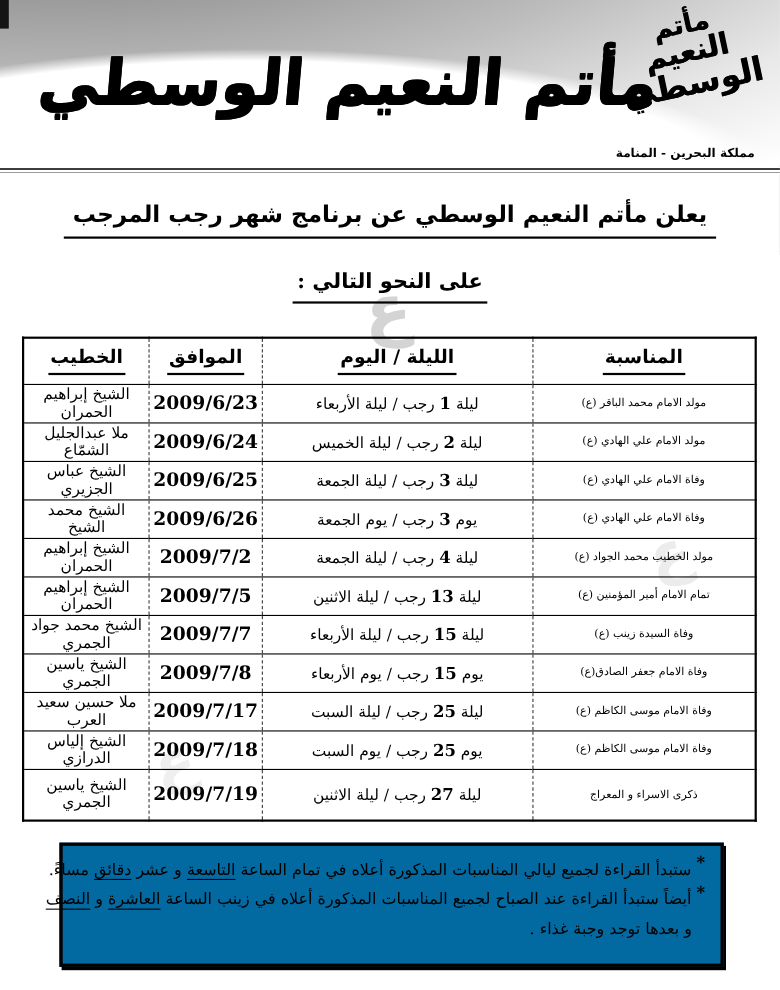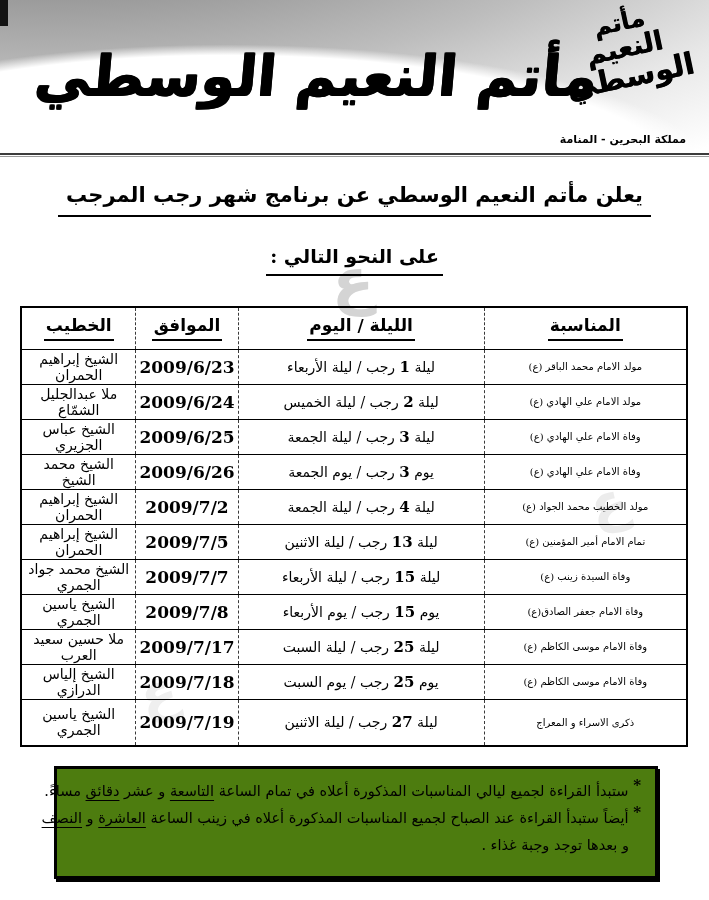--- a/index.html
+++ b/index.html
@@ -60,21 +60,21 @@
   .sched td { height:35px; }
   .sched tr.last td { height:47px; }
   td.c-occ { font-size:10px; }
   td.c-night { font-size:14px; }
   td.c-night b { font-size:15px; font-family:"DejaVu Serif",serif; }
   td.c-date { font-size:17px; font-weight:bold; direction:ltr; letter-spacing:0; }
   td.c-speaker { font-size:14px; }
   
   .notes { position:absolute; top:766px; left:54px; width:604px; height:113px;
     border:3px solid #000; box-shadow:2px 3px 0 0 #000;
-    direction:rtl; padding:9px 14px 0 10px; font-size:14.5px; line-height:1.85; z-index:2; background:#4d7c0f; }
+    direction:rtl; padding:9px 14px 0 10px; font-size:14.5px; line-height:1.85; z-index:2; background:#0369a1; }
   .notes .star { font-weight:bold; font-size:15px; vertical-align:super; line-height:0; }
   .notes .ul { text-decoration:underline; text-underline-offset:4px; }
   .notes .cont { padding-right:12px; }
   .note-line { white-space:nowrap; }
 </style>
 </head>
 <body>
 
 <div class="page">
 

